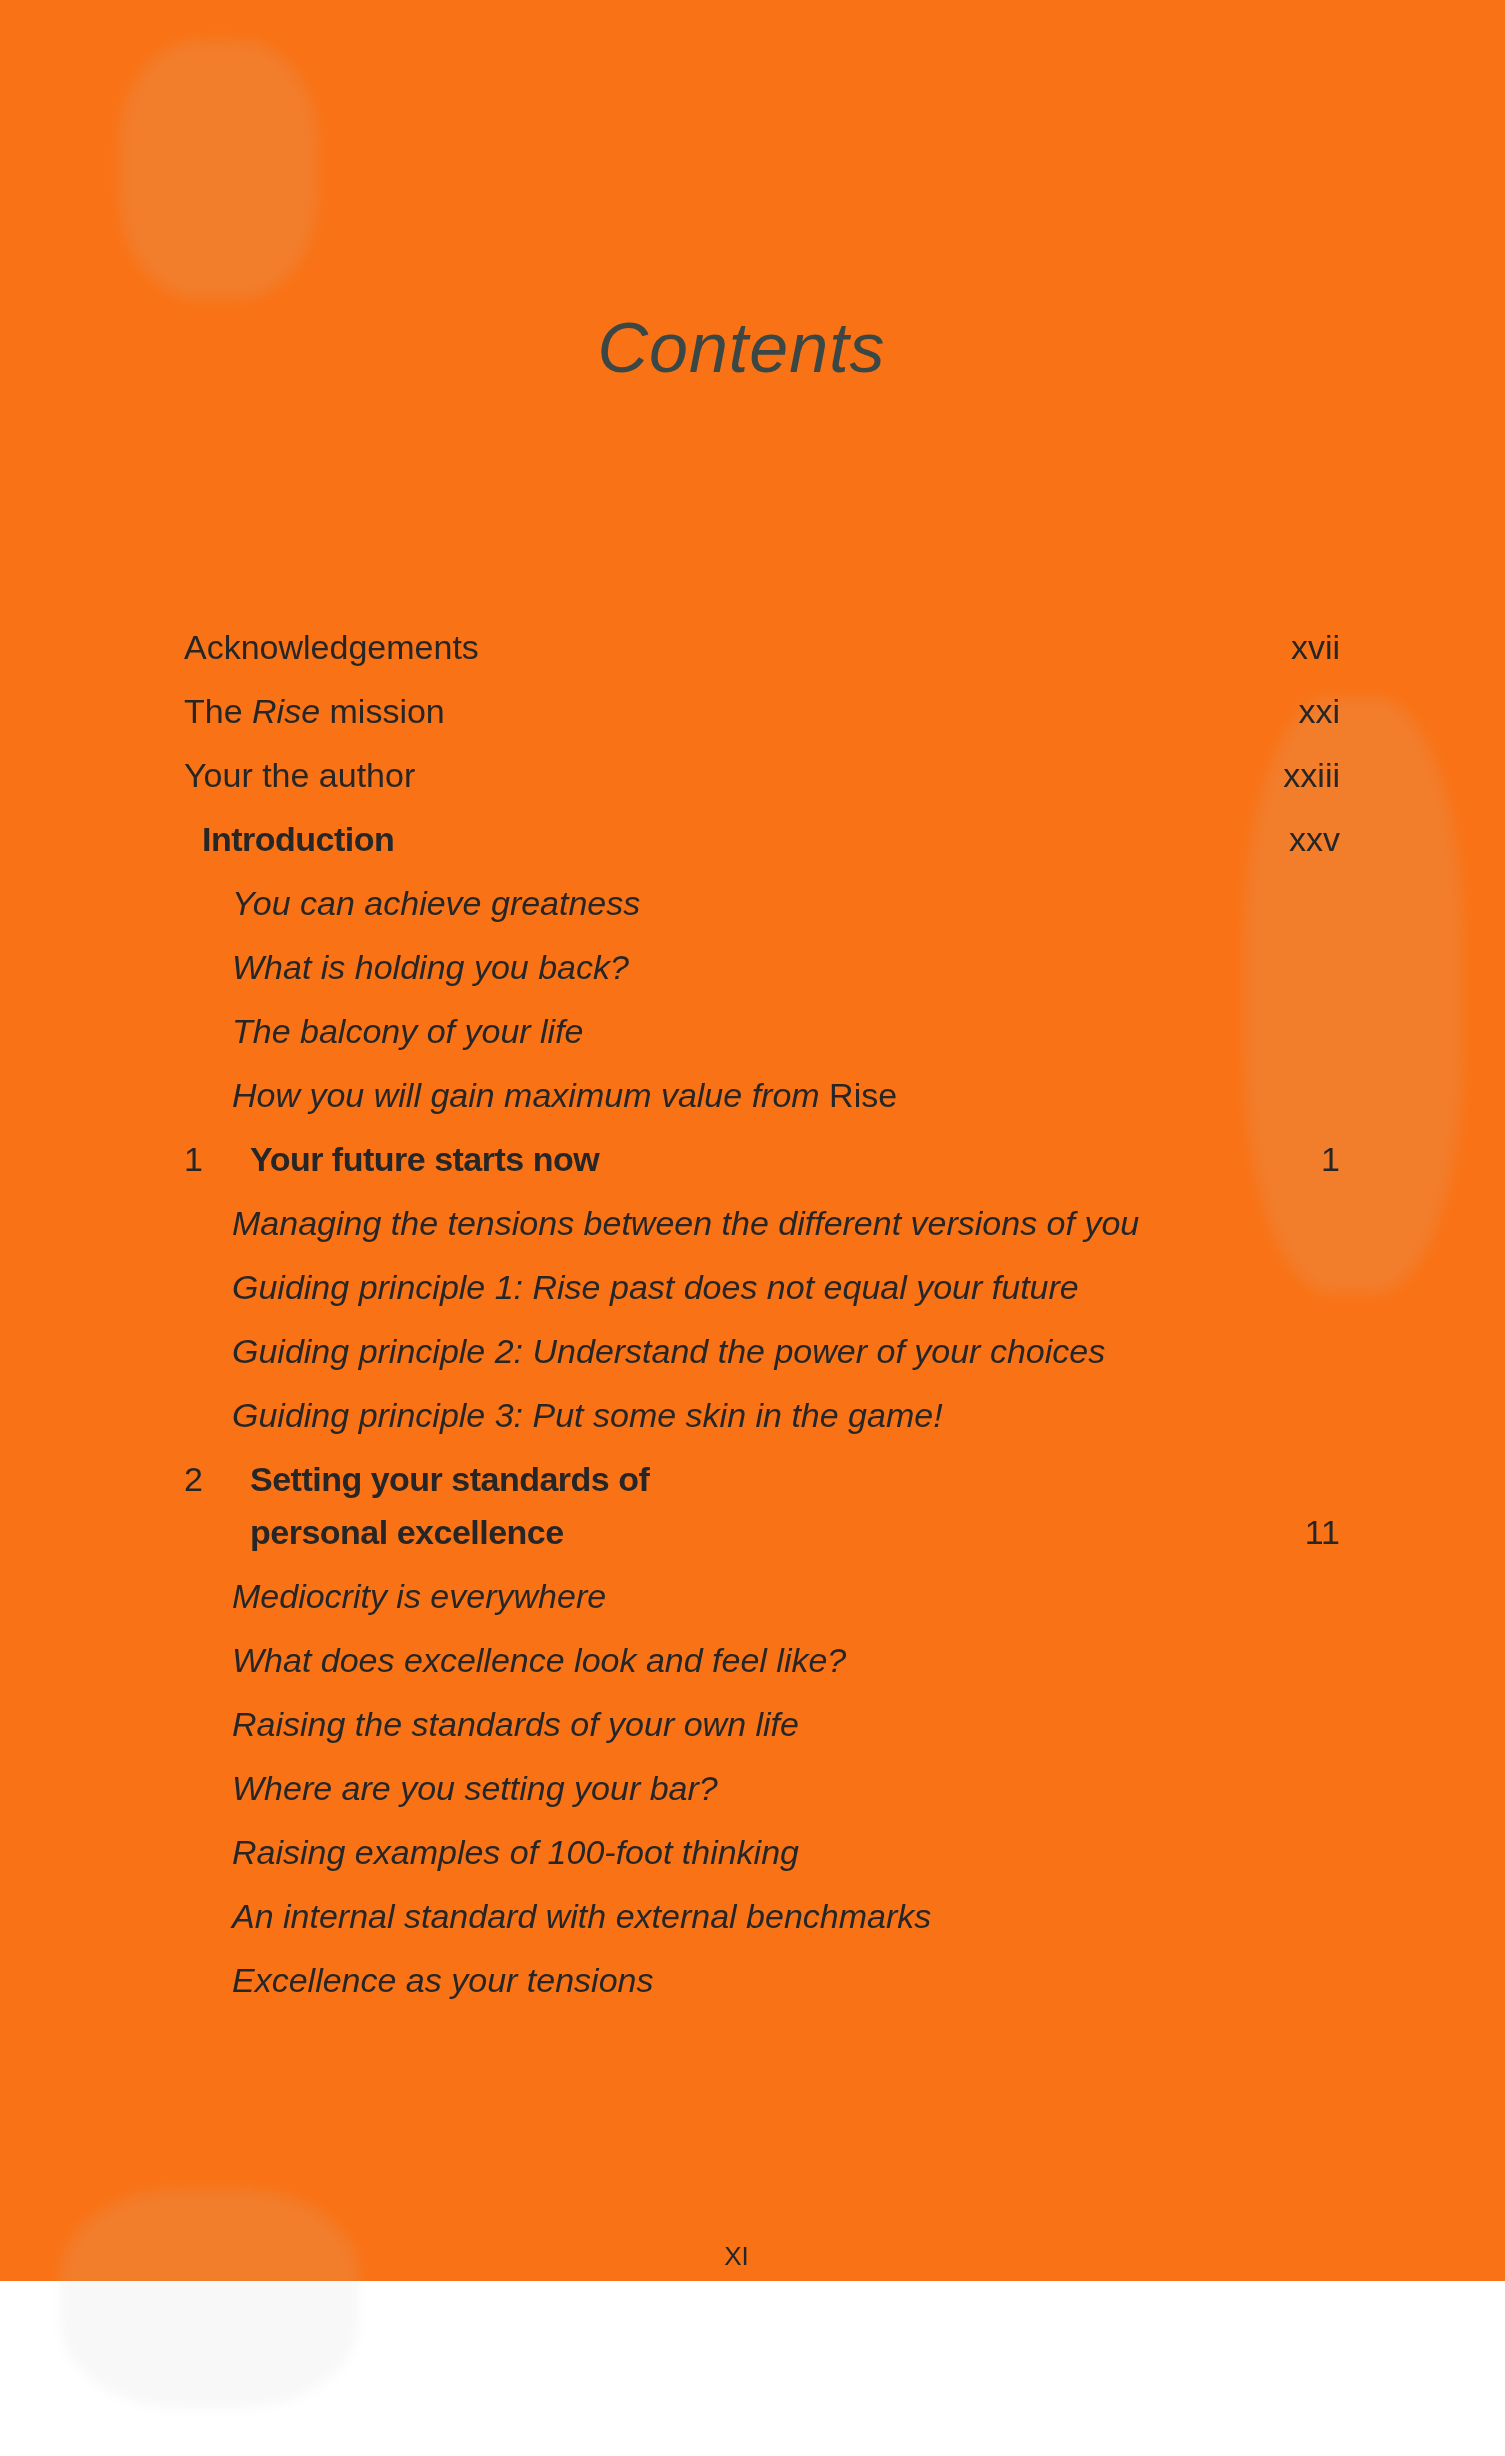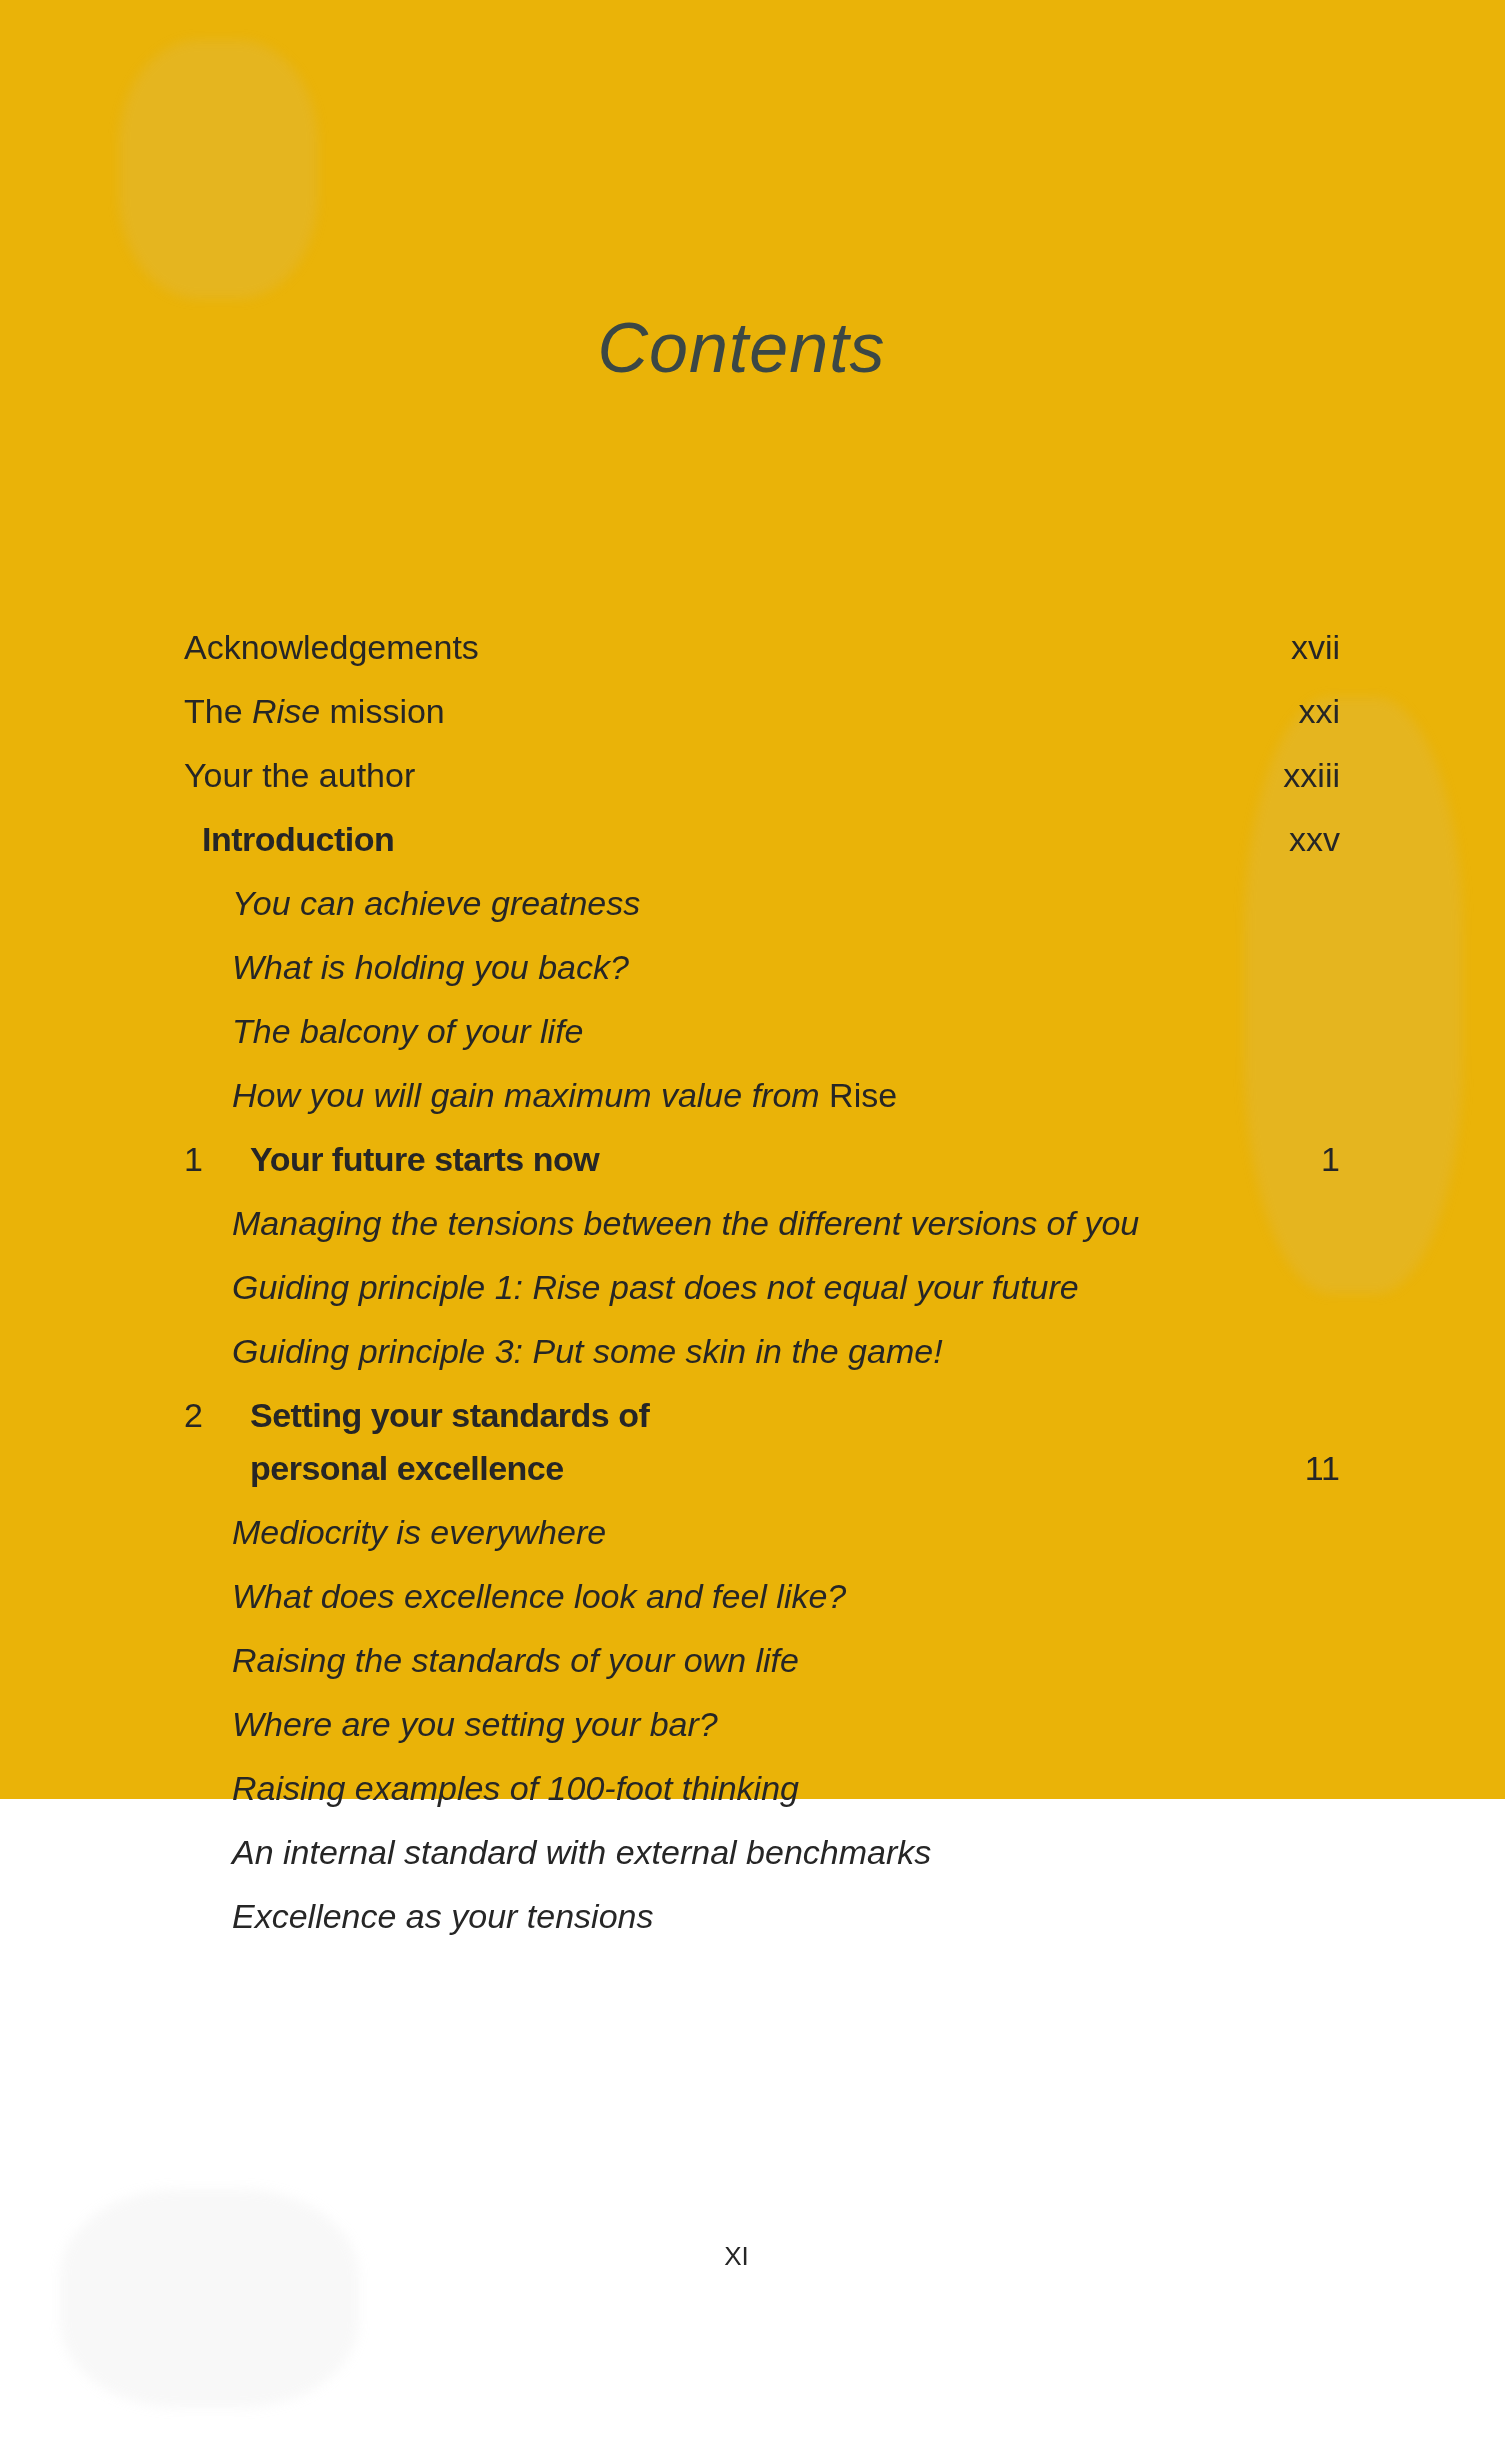--- a/index.html
+++ b/index.html
@@ -12,22 +12,22 @@
     height: 2457px;
     position: relative;
     overflow: hidden;
     font-family: "Liberation Sans", "DejaVu Sans", sans-serif;
     color: #262626;
   }
   .page {
     position: absolute;
     left: 0; top: 0;
     width: 1505px;
-    height: 1799px;
-    background: #eab308;
+    height: 2281px;
+    background: #f97316;
   }
   
   .smudge {
     position: absolute;
     background: rgba(200,200,200,0.12);
     border-radius: 40%;
     filter: blur(6px);
   }
   .title {
     position: absolute;
@@ -146,20 +146,23 @@
       <span class="text">Your future starts now</span>
       <span class="page-no">1</span>
     </li>
     <li class="entry sub">
       <span class="text">Managing the tensions between the different versions of you</span>
     </li>
     <li class="entry sub">
       <span class="text">Guiding principle 1: Rise past does not equal your future</span>
     </li>
     <li class="entry sub">
+      <span class="text">Guiding principle 2: Understand the power of your choices</span>
+    </li>
+    <li class="entry sub">
       <span class="text">Guiding principle 3: Put some skin in the game!</span>
     </li>
 
     <li class="entry bold">
       <span class="num" style="align-self:flex-start">2</span>
       <span class="text"><span>Setting your standards of</span><br><span>personal excellence</span></span>
       <span class="page-no">11</span>
     </li>
     <li class="entry sub">
       <span class="text">Mediocrity is everywhere</span>

